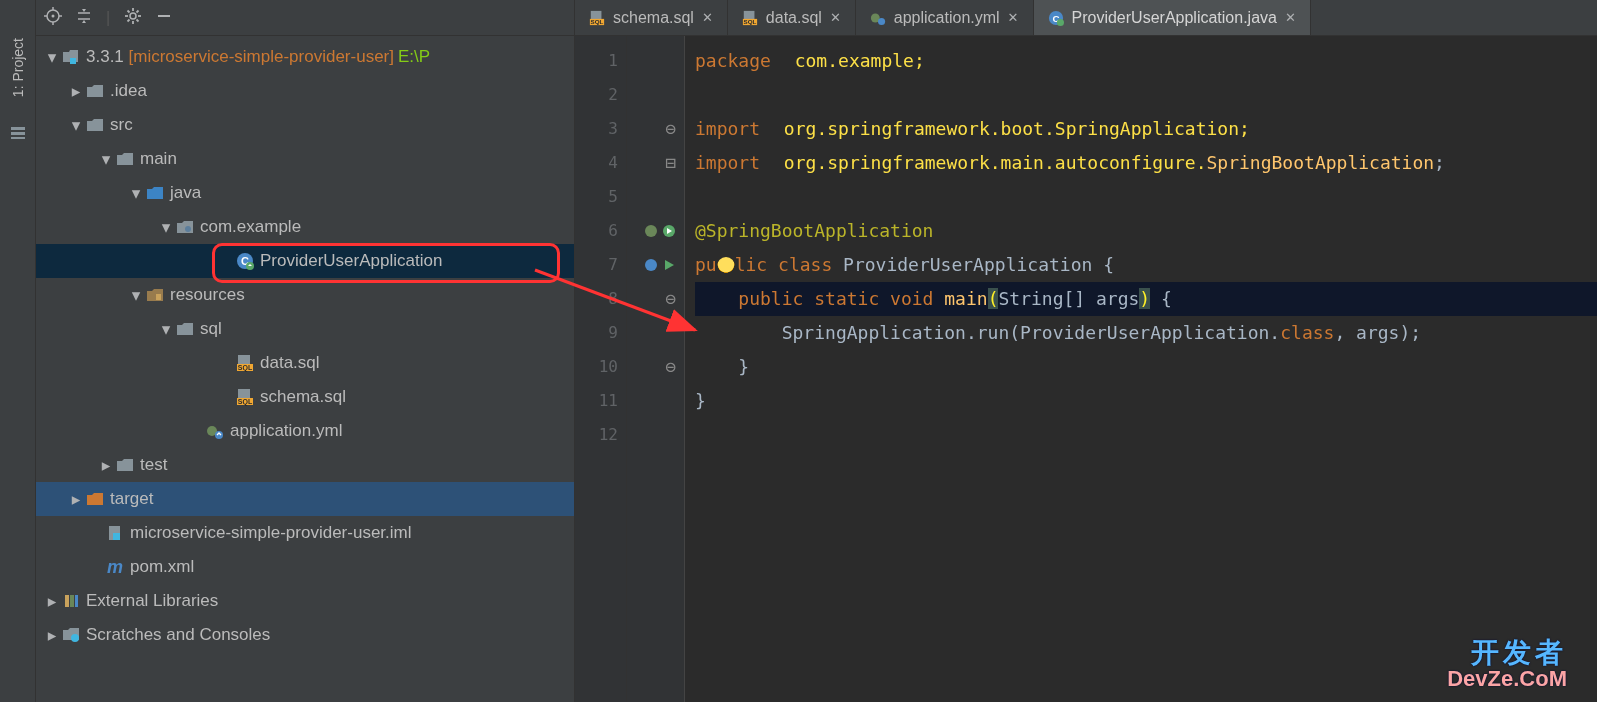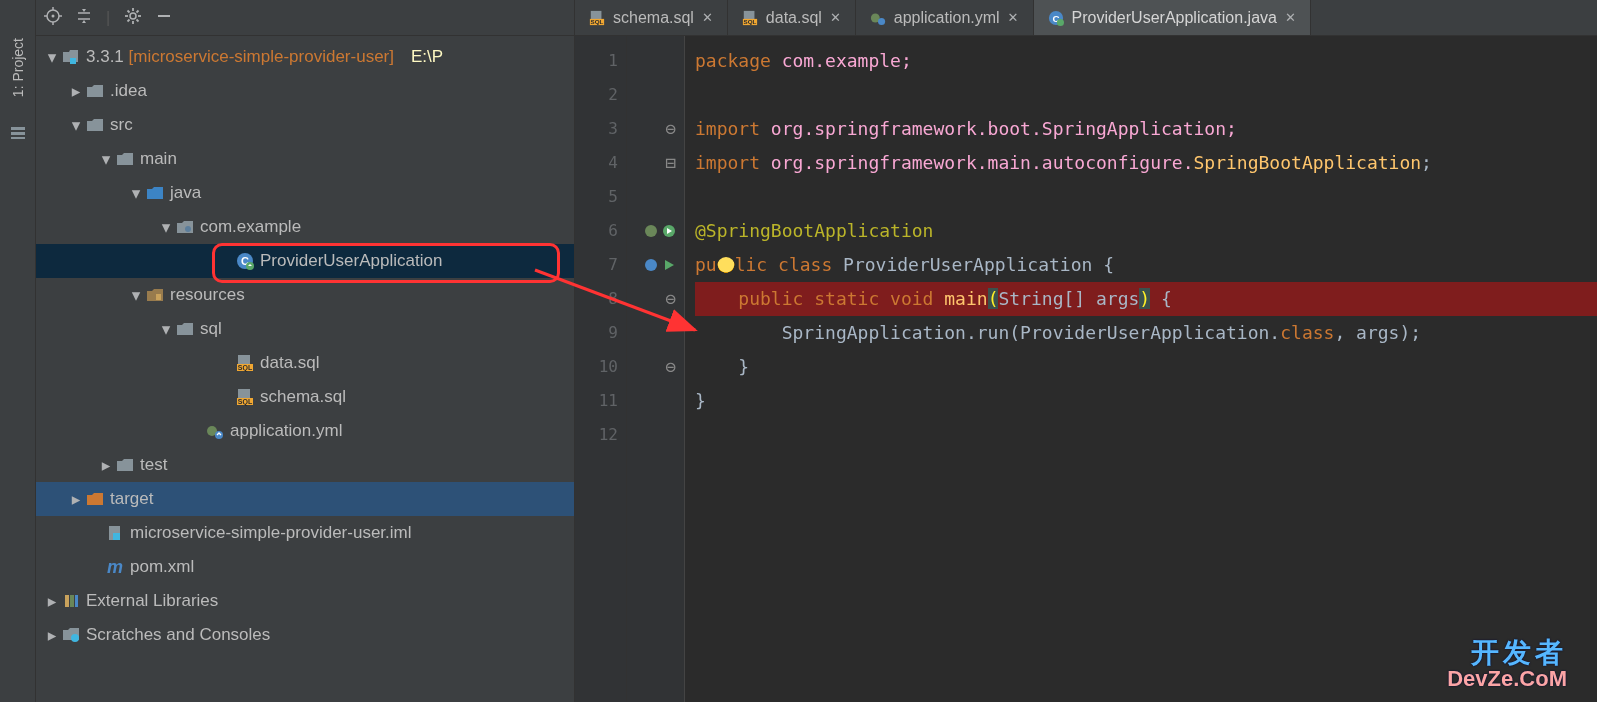--- a/index.html
+++ b/index.html
@@ -95,21 +95,21 @@
 }
 .tree-icon {
   width: 22px;
   display: inline-flex;
   justify-content: center;
   align-items: center;
   margin-right: 4px;
 }
 .tree-label { color: #bbbbbb; }
 .tree-label .module { color: #cc7832; }
-.tree-path { color: #fef9c3; margin-left: 17px; }
+.tree-path { color: #84cc16; margin-left: 4px; }
 .indent-0 { padding-left: 8px; }
 .indent-1 { padding-left: 32px; }
 .indent-2 { padding-left: 62px; }
 .indent-3 { padding-left: 92px; }
 .indent-4 { padding-left: 122px; }
 .indent-5 { padding-left: 152px; }
 .red-box {
   position: absolute;
   border: 3px solid #ff3333;
   border-radius: 10px;
@@ -171,24 +171,24 @@
   position: relative;
 }
 .marker-row { height: 34px; display:flex; align-items:center; gap:4px; justify-content:flex-end; padding-right:4px;}
 .code-col {
   flex: 1;
   padding: 8px 0 0 10px;
   line-height: 34px;
   position: relative;
 }
 .code-line { height: 34px; white-space: pre; }
-.code-line.hl { background: #7f1d1d; }
+.code-line.hl { background: #0f172a; }
 .kw { color: #cc7832; }
 .ann { color: #bbb529; }
-.pkg { color: #f9a8d4; }
+.pkg { color: #fde047; margin-left: 13px; }
 .ident { color: #a9b7c6; }
 .method { color: #ffc66d; }
 .static-m { color: #a9b7c6; }
 .punct { color: #a9b7c6; }
 .paren-hl { background: #3b514d; color: #ffef28; }
 .import-cls { color: #ffc66d; }
 .bulb {
   display: inline-block;
   width: 18px; height: 18px;
   background: radial-gradient(circle at 50% 40%, #ffde5c 55%, #cc8b00 60%, transparent 62%);

